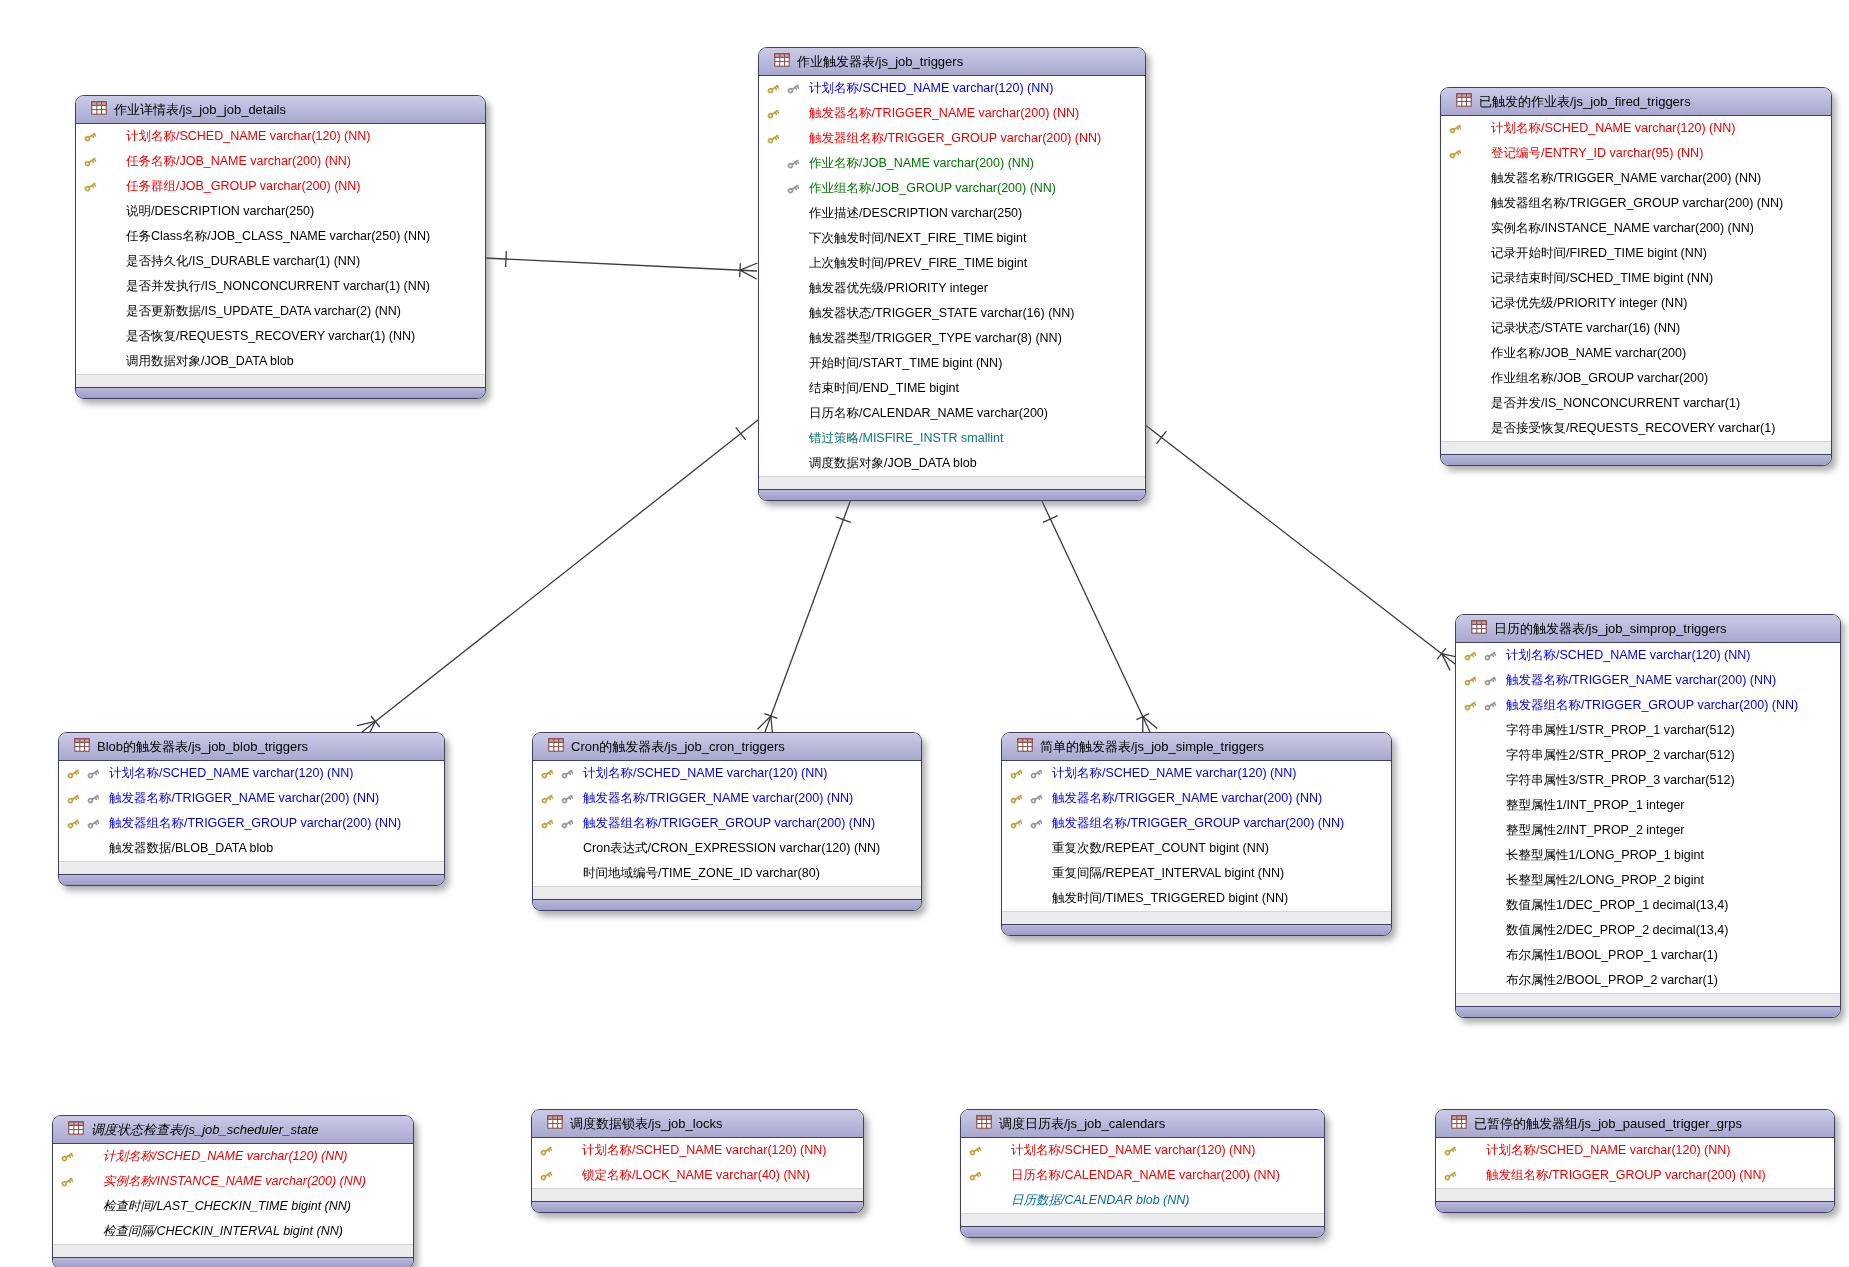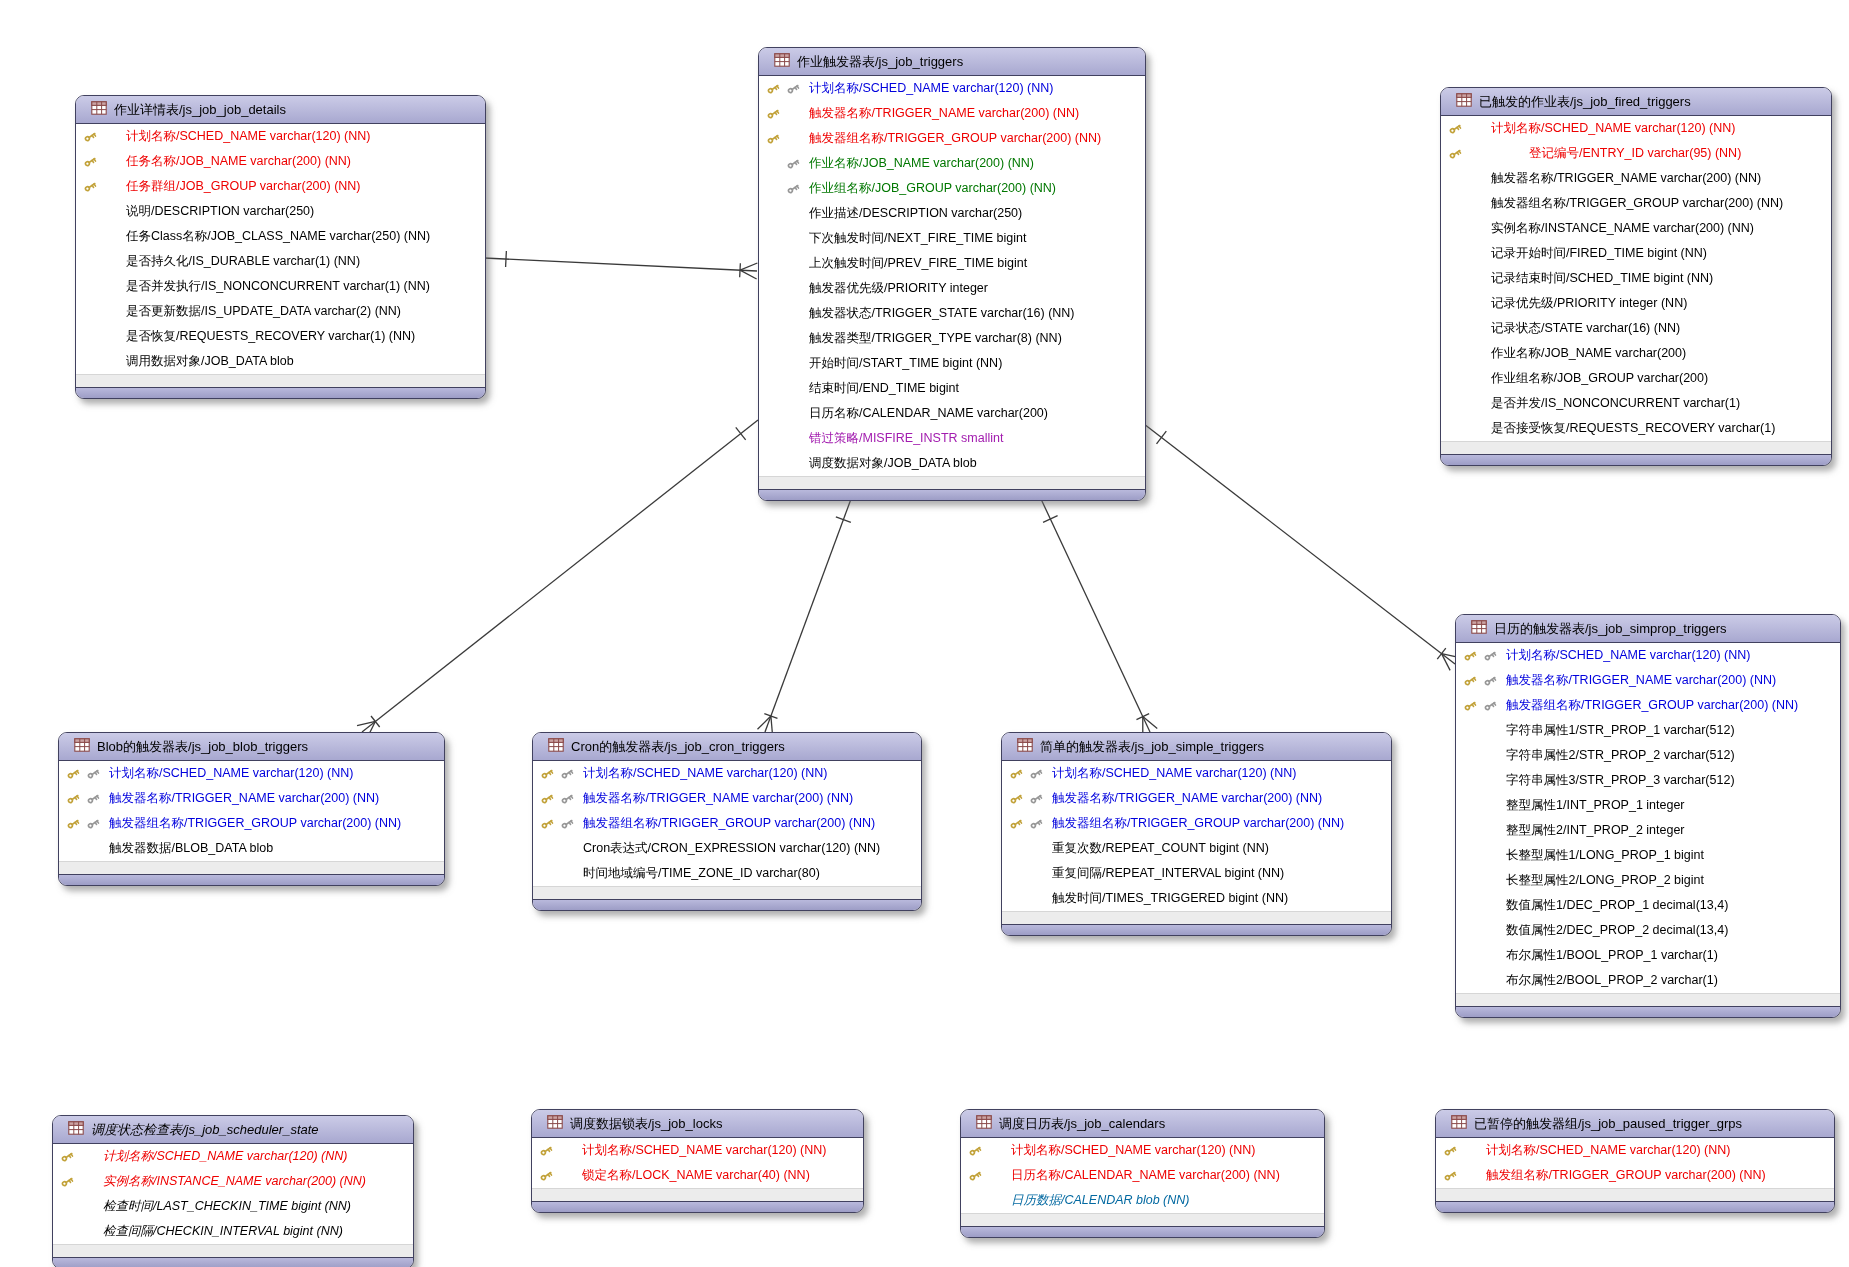--- a/index.html
+++ b/index.html
@@ -249,21 +249,21 @@
           <div class="frow">
             <span class="lbl" style="color: rgb(0, 0, 0);">开始时间/START_TIME bigint (NN)</span>
           </div>
           <div class="frow">
             <span class="lbl" style="color: rgb(0, 0, 0);">结束时间/END_TIME bigint</span>
           </div>
           <div class="frow">
             <span class="lbl" style="color: rgb(0, 0, 0);">日历名称/CALENDAR_NAME varchar(200)</span>
           </div>
           <div class="frow">
-            <span class="lbl" style="color: #a21caf;">错过策略/MISFIRE_INSTR smallint</span>
+            <span class="lbl" style="color: #0f766e;">错过策略/MISFIRE_INSTR smallint</span>
           </div>
           <div class="frow">
             <span class="lbl" style="color: rgb(0, 0, 0);">调度数据对象/JOB_DATA blob</span>
           </div>
         </div>
         <div class="ftr-gray"></div>
         <div class="ftr-purple"></div>
       </div>
       <div class="erd-table" style="left: 1440px; top: 87px; width: 390px;">
         <div class="erd-hdr">
@@ -290,21 +290,21 @@
           </div>
           <div class="frow">
             <span class="key s1"><svg viewBox="0 0 20 20" width="15" height="15">
                 <g transform="rotate(-35 10 10)" stroke="#c2a23a" stroke-width="2.1" fill="none" stroke-linecap="round">
                   <circle cx="5" cy="10" r="2.6"></circle>
                   <line x1="7.7" y1="10" x2="17" y2="10"></line>
                   <line x1="12.6" y1="10" x2="12.6" y2="13.4"></line>
                   <line x1="15.8" y1="10" x2="15.8" y2="13.4"></line>
                 </g>
               </svg></span>
-            <span class="lbl" style="color: rgb(238, 0, 0); margin-left: 38px;">登记编号/ENTRY_ID varchar(95) (NN)</span>
+            <span class="lbl" style="color: rgb(238, 0, 0);">登记编号/ENTRY_ID varchar(95) (NN)</span>
           </div>
           <div class="frow">
             <span class="lbl" style="color: rgb(0, 0, 0);">触发器名称/TRIGGER_NAME varchar(200) (NN)</span>
           </div>
           <div class="frow">
             <span class="lbl" style="color: rgb(0, 0, 0);">触发器组名称/TRIGGER_GROUP varchar(200) (NN)</span>
           </div>
           <div class="frow">
             <span class="lbl" style="color: rgb(0, 0, 0);">实例名称/INSTANCE_NAME varchar(200) (NN)</span>
           </div>

